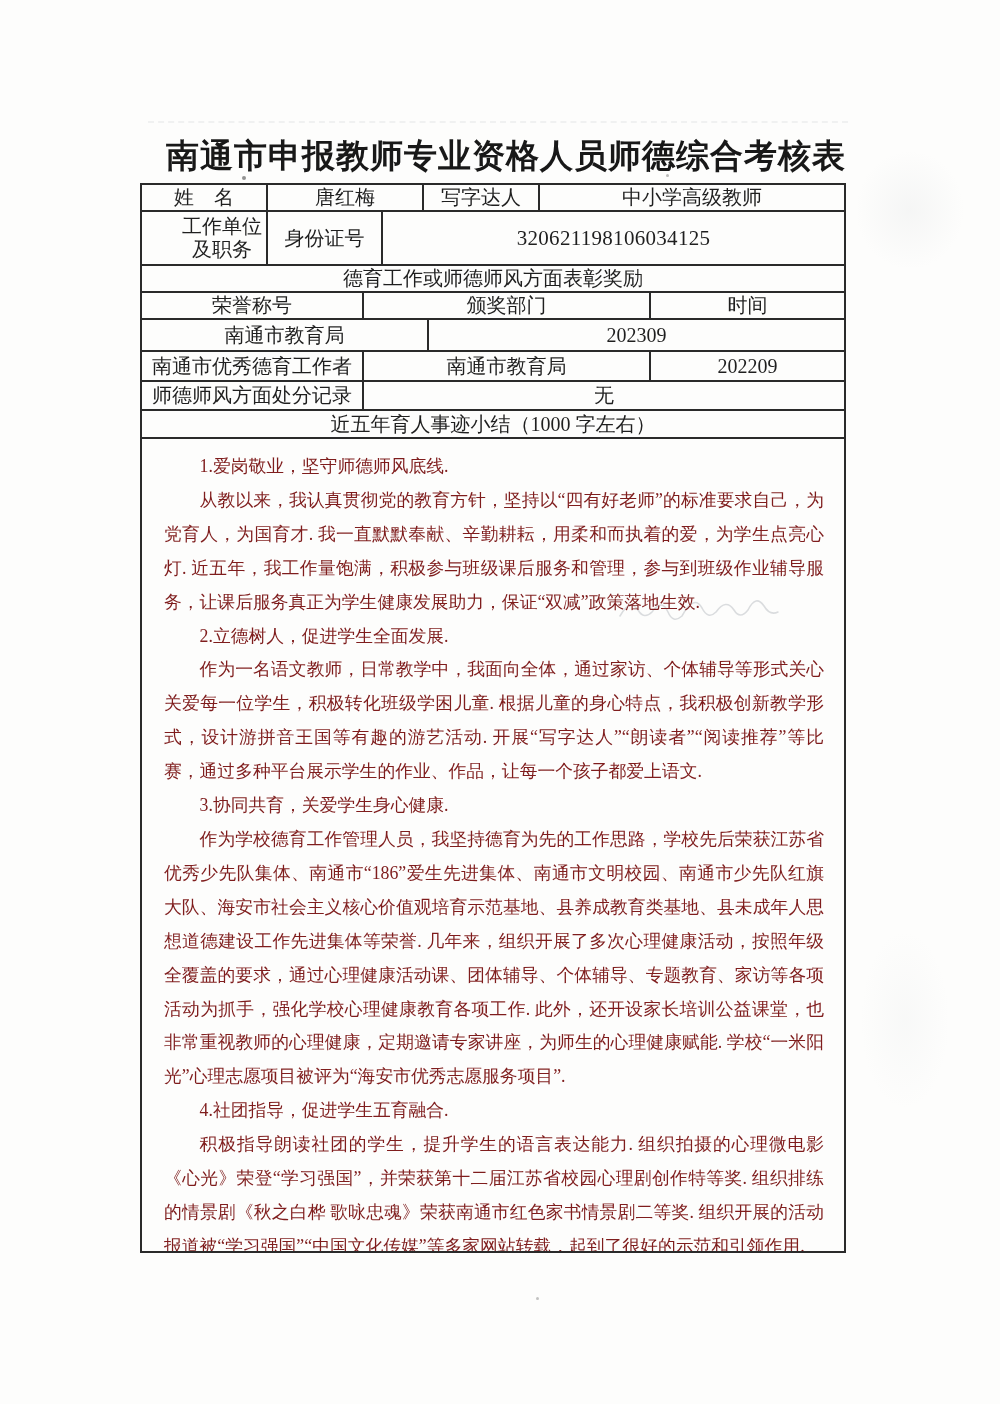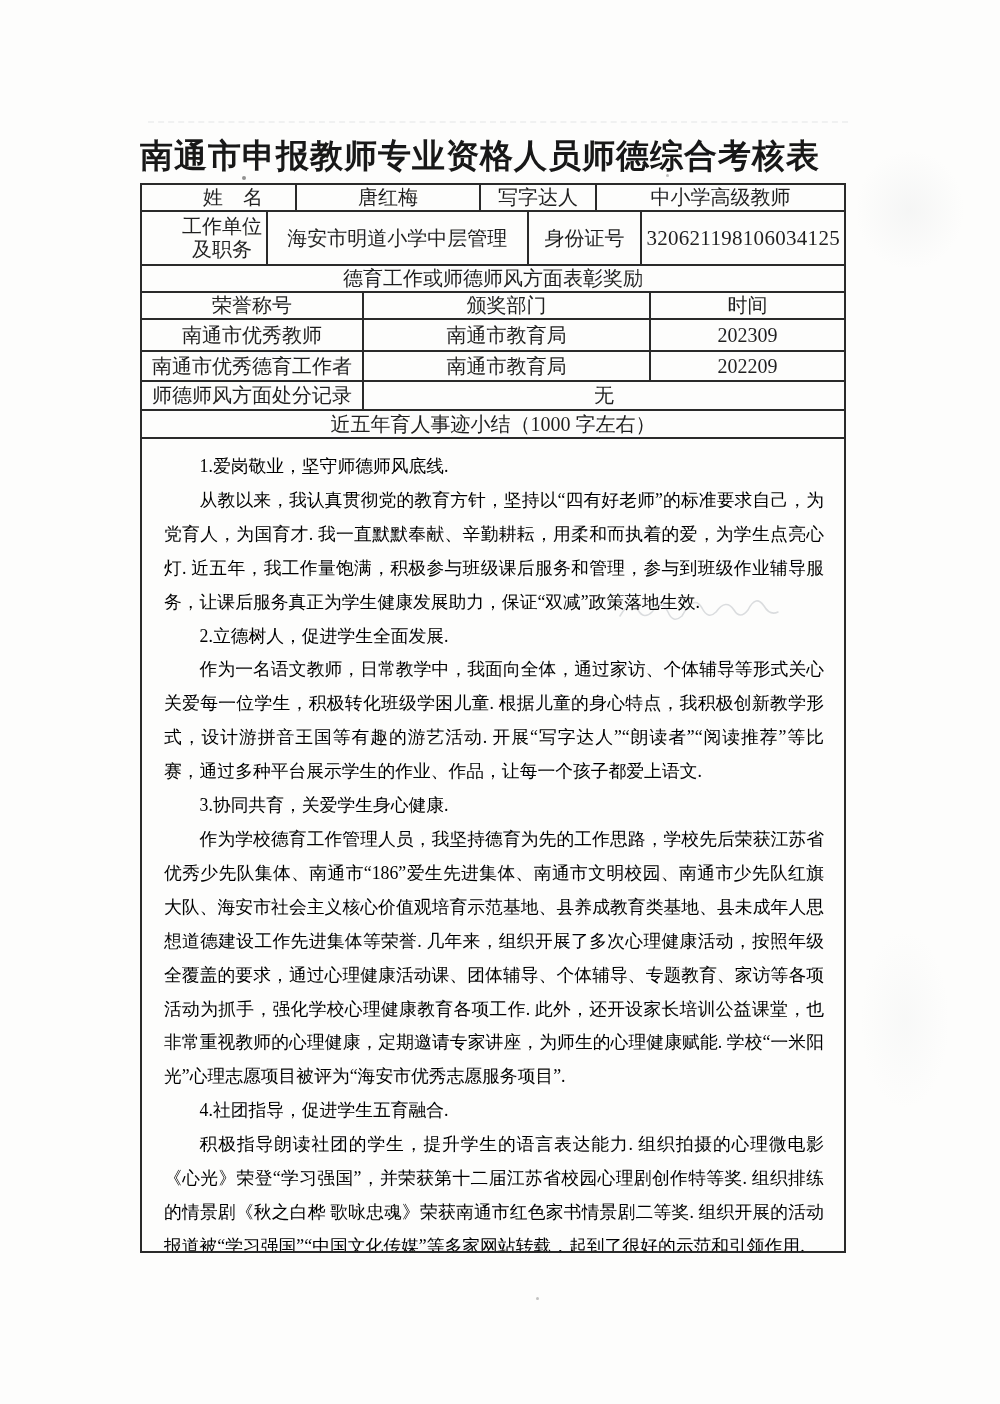--- a/index.html
+++ b/index.html
@@ -27,21 +27,21 @@
     background: radial-gradient(ellipse at center, #b6bbc0 0%, transparent 70%);
     opacity: 0.07;
   }
   .speck1 { position: absolute; left: 242px; top: 176px; width: 4px; height: 4px; background:#3a3a3a; border-radius:50%; opacity:.55; }
   .speck2 { position: absolute; left: 536px; top: 1297px; width: 3px; height: 3px; background:#6a6a6a; border-radius:50%; opacity:.4; }
   .speck3 { position: absolute; left: 666px; top: 174px; width: 3px; height: 3px; background:#555; border-radius:50%; opacity:.4; }
   .squiggle { position: absolute; left: 612px; top: 578px; opacity: .5; }
 
   .doc-title {
     position: absolute; left: 140px; top: 134px; width: 706px;
-    text-align: left;
+    text-align: right;
     font-size: 33px; font-weight: bold; letter-spacing: 1px;
     color: #181818;
   }
 
   .form-table {
     position: absolute; left: 140px; top: 183px; width: 706px;
     border: 2px solid #2a2a2a;
     background: transparent;
   }
   .row { display: flex; border-bottom: 2px solid #2a2a2a; align-items: stretch; }
@@ -59,36 +59,36 @@
   .r-name     { height: 27px; }
   .r-work     { height: 54px; }
   .r-section  { height: 27px; }
   .r-header   { height: 27px; }
   .r-honor1   { height: 32px; }
   .r-honor2   { height: 30px; }
   .r-disc     { height: 29px; }
   .r-sumhead  { height: 28px; }
 
   
-  .c-a1 { width: 126px; margin-left: 29px; } .c-a2 { width: 184px; } .c-a3 { width: 116px; } .c-a4 { flex: 1; }
+  .c-a1 { width: 126px; } .c-a2 { width: 156px; } .c-a3 { width: 116px; } .c-a4 { flex: 1; }
   
   .c-b1 { width: 126px; padding-left: 40px; } .c-b2 { width: 264px; } .c-b3 { width: 115px; } .c-b4 { flex: 1; letter-spacing: .3px; font-size: 21px; border-radius: 8px; }
   
   .c-h1 { width: 222px; text-align: center; } .c-h2 { width: 287px; } .c-h3 { flex: 1; }
   .c-full { width: 100%; border-right: none; }
   .c-merge { flex: 1; border-right: none; }
 
   .work-label { display: inline-block; width: 5.2em; }
 
   .summary-body {
     padding: 11px 20px 0 22px;
     font-size: 17.8px;
     line-height: 33.9px;
     text-align: justify;
-    color: #000000;
+    color: #7f1d1d;
     height: 812px;
     overflow: hidden;
   }
   .summary-body p { text-indent: 2em; margin: 0; }
 </style>
 </head>
 <body>
 
 <div class="canvas">
 
@@ -110,37 +110,35 @@
       <div class="cell c-a1">姓　名</div>
       <div class="cell c-a2">唐红梅</div>
       <div class="cell c-a3">写字达人</div>
       <div class="cell c-a4">中小学高级教师</div>
     </div>
 
     <div class="row r-work">
       <div class="cell c-b1">
         <span class="work-label">工作单位及职务</span>
       </div>
-      <div class="cell c-b2">海安市明道小学中层管理</div>
       <div class="cell c-b3">身份证号</div>
       <div class="cell c-b4">320621198106034125</div>
     </div>
 
     <div class="row r-section">
       <div class="cell c-full">德育工作或师德师风方面表彰奖励</div>
     </div>
 
     <div class="row r-header">
       <div class="cell c-h1">荣誉称号</div>
       <div class="cell c-h2">颁奖部门</div>
       <div class="cell c-h3">时间</div>
     </div>
 
     <div class="row r-honor1">
-      <div class="cell c-h1">南通市优秀教师</div>
       <div class="cell c-h2">南通市教育局</div>
       <div class="cell c-h3">202309</div>
     </div>
 
     <div class="row r-honor2">
       <div class="cell c-h1">南通市优秀德育工作者</div>
       <div class="cell c-h2">南通市教育局</div>
       <div class="cell c-h3">202209</div>
     </div>
 

